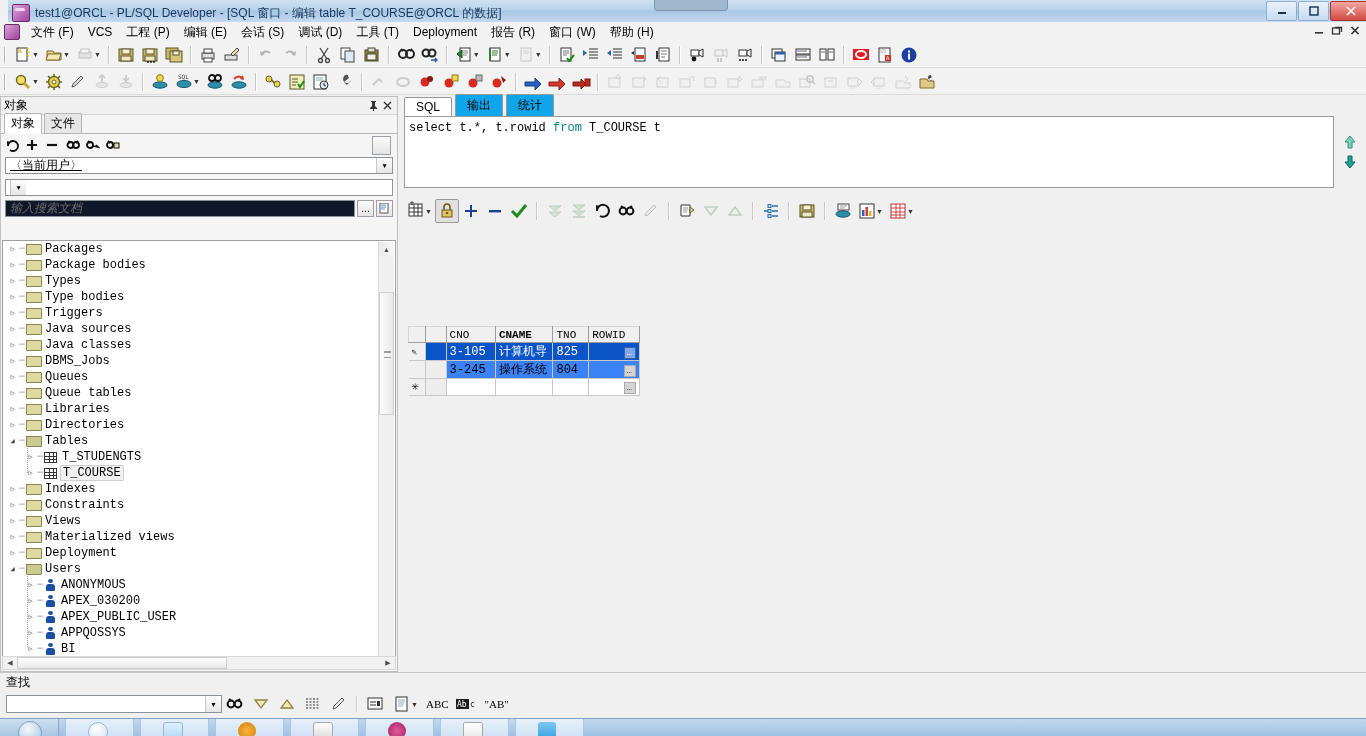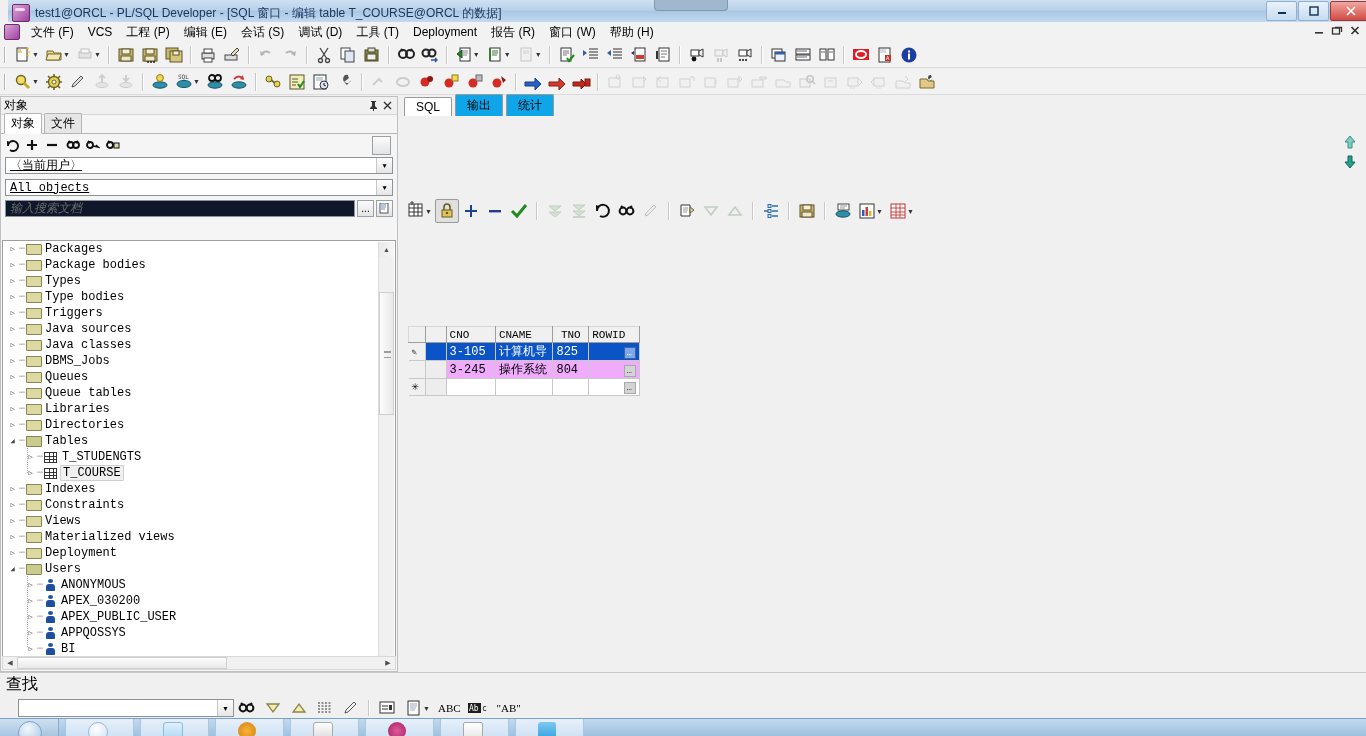--- a/index.html
+++ b/index.html
@@ -177,39 +177,39 @@
   .gsep{width:1px;height:18px;background:#c8c8c8;border-right:1px solid #fdfdfd;margin:0 5px;}
 
   .datagrid{position:absolute;left:8px;top:230px;width:232px;height:88px;}
   table.dg{border-collapse:collapse;font-family:"Liberation Mono",monospace;font-size:12px;}
   table.dg th{
     background:#f0f0f0;border:1px solid #9d9d9d;border-top:1px solid #d8d8d8;
     border-left:1px solid #d8d8d8;font-weight:normal;font-size:11px;
     padding:1px 3px;text-align:left;height:13px;color:#000;
   }
   table.dg td{border-right:1px solid #c8c8c8;border-bottom:1px solid #c8c8c8;
-    padding:0px 3px;height:16px;background:#f0abfc;color:#000;white-space:nowrap;}
+    padding:0px 3px;height:16px;background:#3b82f6;color:#000;white-space:nowrap;}
   table.dg tr.selected td{background:#0a54c7;color:#fff;}
   td.ind{width:12px;background:#f0f0f0 !important;border-right:1px solid #b6b6b6;padding:0;}
   td.ind2{width:22px;background:#ededed !important;border-right:1px solid #9d9d9d;padding:0;}
   tr.selected td.ind2{background:#0a54c7 !important;}
   td.rowid{width:42px;text-align:right;color:#6d6d6d;letter-spacing:1px;}
   tr.selected td.rowid{background:#0a54c7;}
   .rowiddots{display:inline-block;background:#d4d4d4;border:1px solid #a8a8a8;
     padding:0 2px;font-size:9px;line-height:10px;color:#444;}
   tr.selected .rowiddots{background:#7ea7e8;border-color:#3b63a8;color:#fff;}
   .penico{font-size:9px;color:#333;}
   .starico{font-size:12px;color:#000;line-height:12px;}
   td.blank{background:#fff !important;}
 
   
   .findbar{position:absolute;left:0;top:672px;width:1366px;height:46px;background:#f0f0f0;
     border-top:1px solid #c7c7c7;}
-  .findtitle{font-size:16px;padding:1px 0 0 6px;color:#000;}
-  .findrow{display:flex;align-items:center;padding:2px 0 0 6px;gap:0px;margin-left:12px;}
+  .findtitle{font-size:12px;padding:1px 0 0 6px;color:#000;}
+  .findrow{display:flex;align-items:center;padding:2px 0 0 6px;gap:0px;}
   .findcombo{width:216px;height:18px;border:1px solid #8b9399;background:#fff;display:flex;align-items:center;box-sizing:border-box;}
   .findcombo .txt{flex:1;padding-left:3px;font-size:12px;}
   .fbtn{width:26px;height:22px;display:flex;align-items:center;justify-content:center;}
   .fsep{width:1px;height:16px;background:#c8c8c8;border-right:1px solid #fdfdfd;margin:0 4px;}
   .ftext{font-size:11px;font-family:"Liberation Serif",serif;color:#000;padding:0 5px;}
 
   
   .taskbar{position:absolute;left:0;top:718px;width:1366px;height:18px;
     background:linear-gradient(to bottom,#c2d9ef,#9dbfdf);border-top:1px solid #7ba0c6;
     display:flex;align-items:flex-start;}
@@ -836,21 +836,20 @@
       </div>
       <div style="flex:1"></div>
       <div class="sqbtn" style="margin-right:6px;width:19px;height:19px;"></div>
     </div>
 
     <div class="combobox">
       <span class="cbtxt">〈当前用户〉</span>
       <span class="cbarrow">▼</span>
     </div>
     <div class="combobox" style="margin-top:5px;">
-      <span class="cbtxt">All objects</span>
       <span class="cbarrow">▼</span>
     </div>
 
     <div class="searchrow" style="margin-top:4px;">
       <div class="searchbox">
         <span>输入搜索文档</span>
       </div>
       <div class="sqbtn">...</div>
       <div class="sqbtn">
         <svg width="11" height="11">
@@ -1119,20 +1118,23 @@
   </div>
 
   <div class="sqlarea">
 
     <div class="sqltabs">
       <div class="stab active">SQL</div>
       <div class="stab">输出</div>
       <div class="stab">统计</div>
     </div>
 
+    <div class="editorwrap">
+      <div class="editorline"><span>select t.*, t.rowid </span><span class="kw">from</span><span> T_COURSE t</span></div>
+    </div>
     <div class="ed-side">
       <div class="arrowup">
         <svg width="14" height="14">
             <path d="M7,1 l5,6 h-3 v6 h-4 v-6 h-3 z" fill="#7fcfc0" stroke="#3a8f80"></path>
           </svg>
       </div>
       <div class="arrowdn">
         <svg width="14" height="14">
             <path d="M7,13 l5,-6 h-3 v-6 h-4 v6 h-3 z" fill="#23a090" stroke="#12635a"></path>
           </svg>
@@ -1268,22 +1270,22 @@
       <div class="carets">▼</div>
     </div>
 
     <div class="datagrid">
       <table class="dg">
         <thead>
           <tr>
             <th style="width:10px;padding:0;"></th>
             <th style="width:20px;padding:0;"></th>
             <th style="width:46px;">CNO</th>
-            <th style="width:52px;">CNAME</th>
-            <th style="width:33px;text-align:center;">TNO</th>
+            <th style="width:52px;font-weight:bold;">CNAME</th>
+            <th style="width:33px;">TNO</th>
             <th style="width:50px;margin-left:40px;">ROWID</th>
           </tr>
         </thead>
         <tbody>
             <tr class="selected">
               <td class="ind"><span class="penico">✎</span></td>
               <td class="ind2"></td>
               <td>3-105</td>
               <td>计算机导</td>
               <td>825</td>

